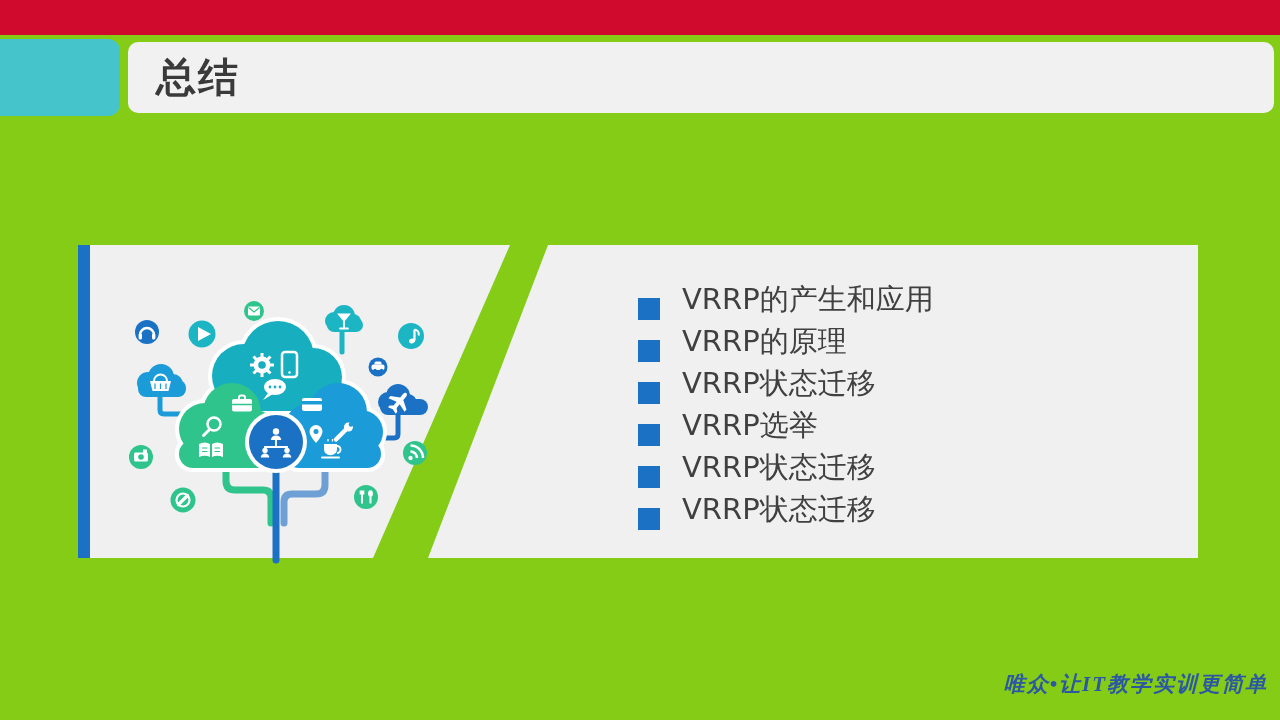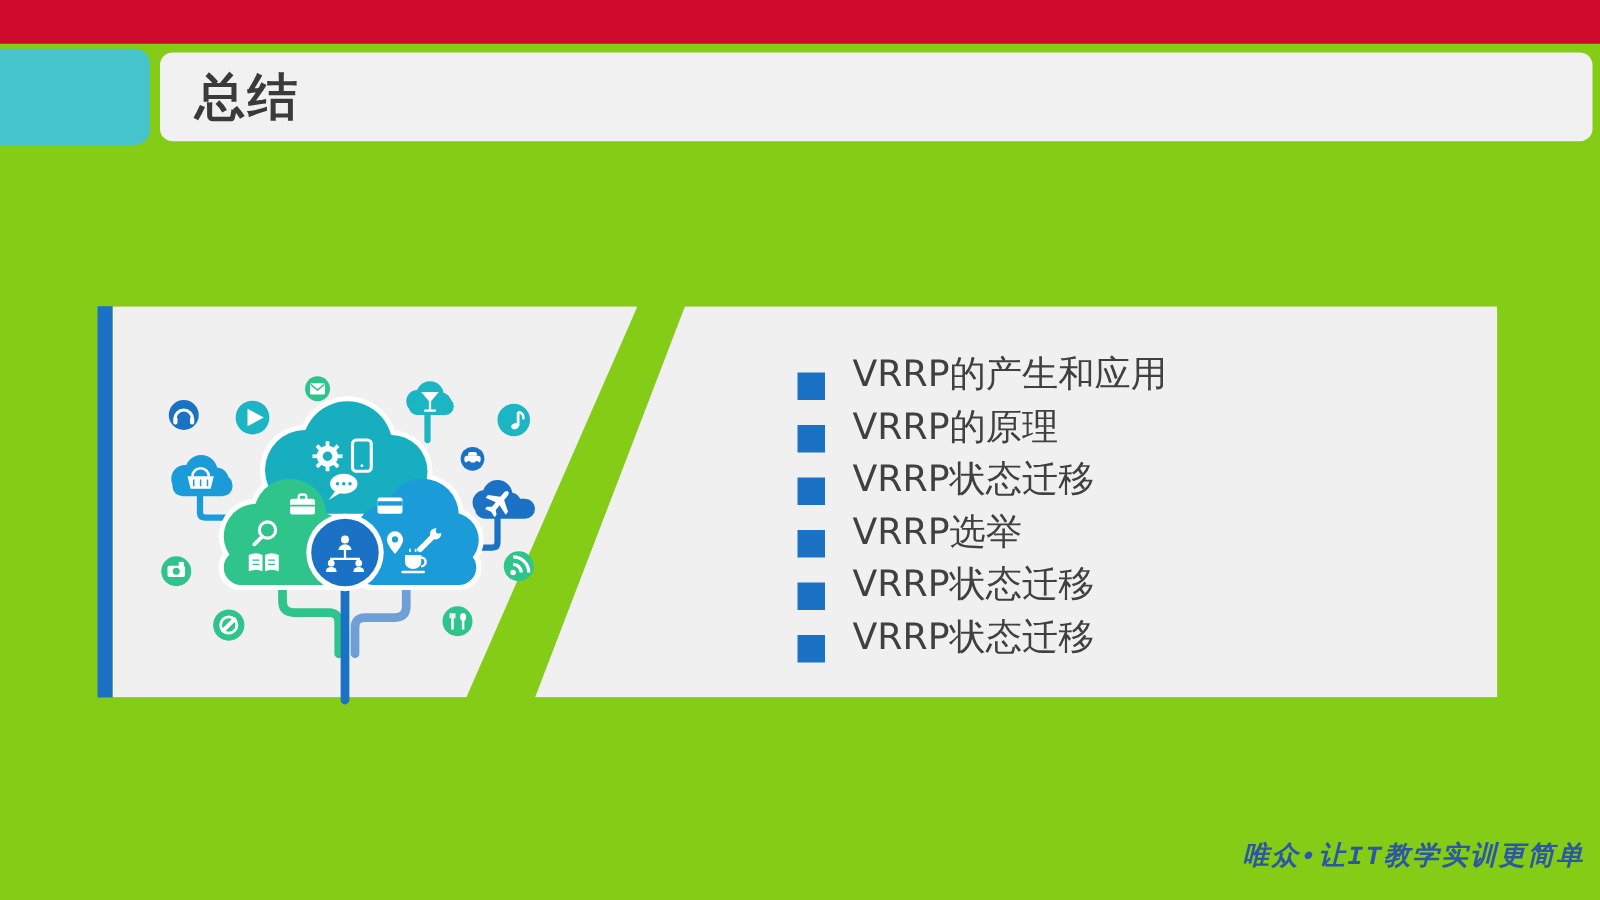--- a/index.html
+++ b/index.html
@@ -37,21 +37,21 @@
   .topic-list li { display:flex; align-items:flex-end; height:42px; }
   .bullet { width:22px; height:22px; background:var(--bullet-blue,#1b72c4);
             margin-right:22px; flex:0 0 auto; }
   .topic-text { font-size:29px; color:var(--topic-text,#404040); white-space:nowrap;
                 font-family:"DejaVu Sans","Liberation Sans",sans-serif; }
 
   
   .watermark { position:absolute; right:12px; bottom:22px; font-size:21px;
                font-style:italic; font-weight:bold; letter-spacing:2px;
                color:var(--watermark-blue,#2b57a5);
-               font-family:Liberation Mono, monospace;margin-left:10px; }
+               font-family:Liberation Serif, serif;margin-left:10px; }
 </style>
 </head>
 <body>
 
 <div class="slide">
 
   <div class="top-bar"></div>
 
   <div class="header-tab"></div>
   <div class="header-bar">

